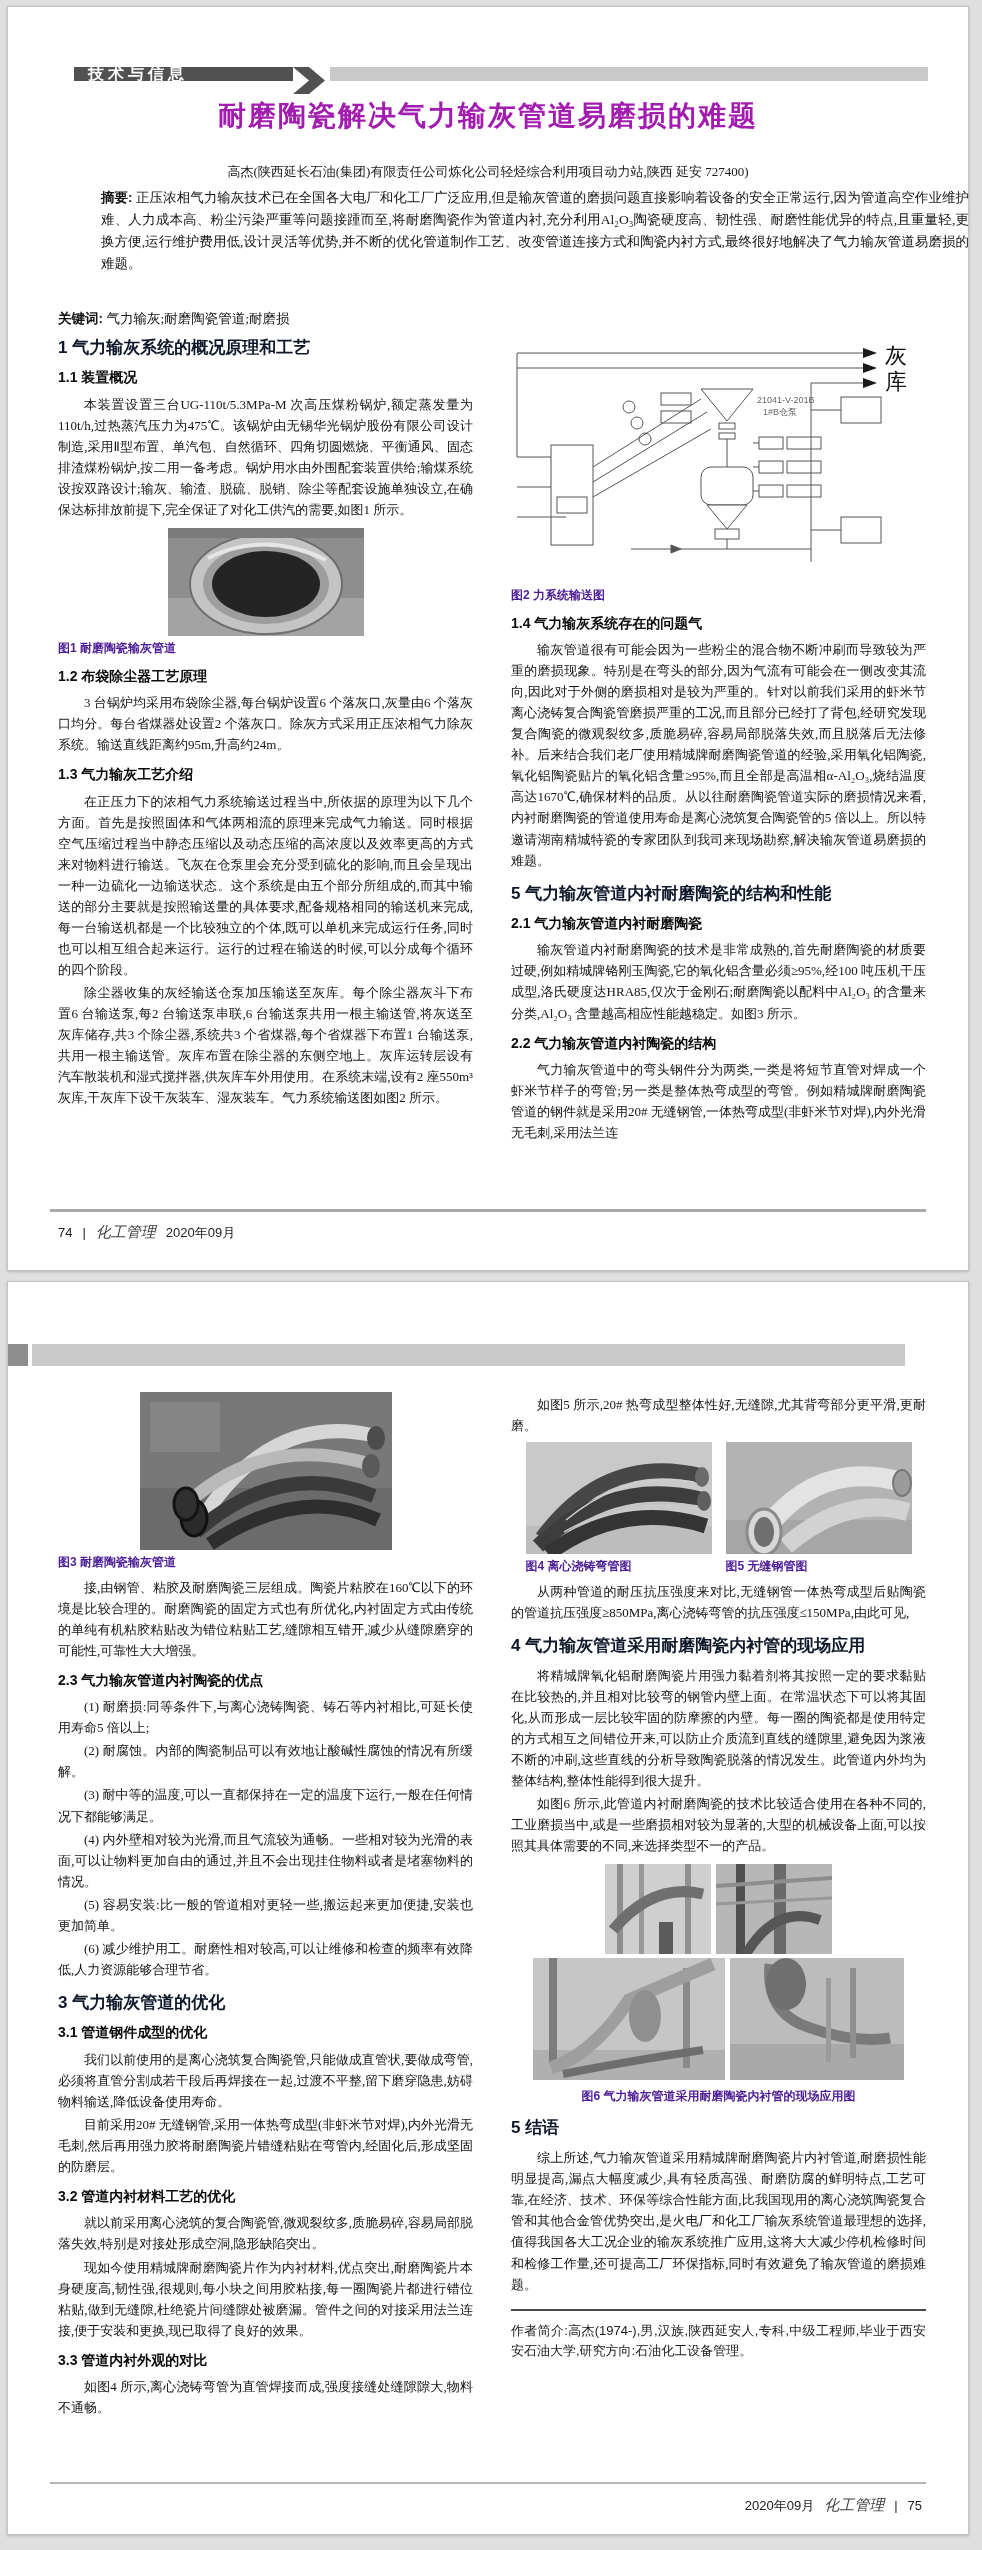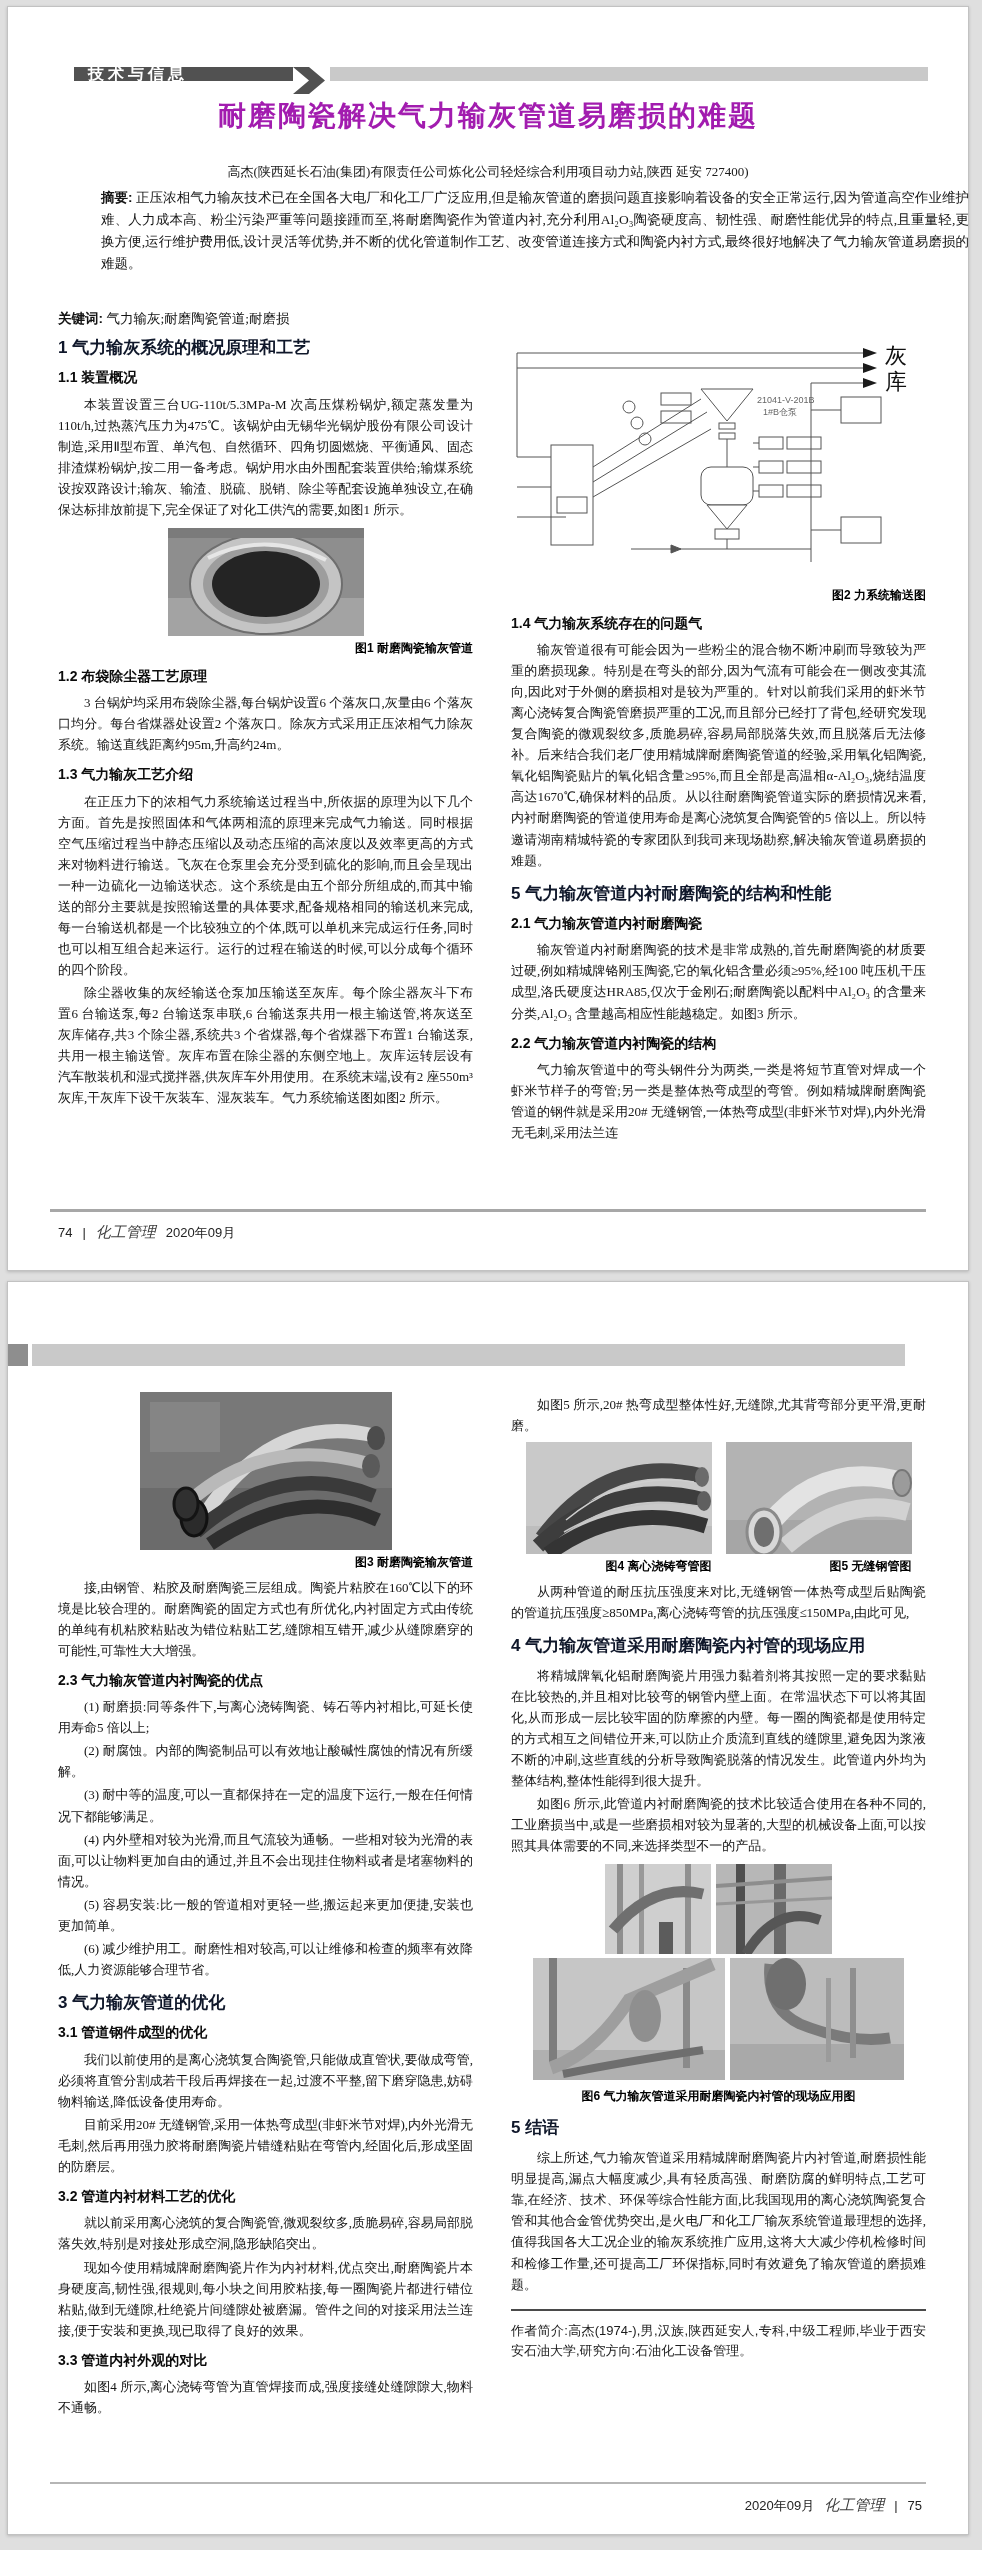--- a/index.html
+++ b/index.html
@@ -27,21 +27,21 @@
 
   
   .cols{position:absolute;left:50px;width:868px;display:flex;gap:38px;}
   #page1 .cols{top:330px;}
   #page2 .cols{top:110px;}
   .col{width:415px;}
   .hA{font:bold 17px/1.25 "Liberation Sans",sans-serif;margin:12px 0 9px;color:#0f172a;}
   .hB{font:bold 14px/1.25 "Liberation Sans",sans-serif;margin:11px 0 7px;color:#0c0c0c;}
   p.body{font:13px/1.62 "Liberation Serif",serif;text-align:justify;text-indent:2em;margin:0 0 2px;}
   .figure{text-align:center;margin:8px 0 6px;}
-  .figcap{font:bold 12px/1.3 "Liberation Sans",sans-serif;text-align:right;margin-top:5px;color:#000000;}
+  .figcap{font:bold 12px/1.3 "Liberation Sans",sans-serif;text-align:left;margin-top:5px;color:#4c1d95;}
   .fig-duo{display:flex;gap:14px;justify-content:center;margin:6px 0;}
   .fig-duo .cell{text-align:center;}
   .montage{display:flex;flex-direction:column;align-items:center;gap:4px;margin:8px 0 4px;}
   .mrow{display:flex;gap:5px;align-items:flex-end;}
 
   
   .f1-rule{position:absolute;left:42px;right:42px;top:1202px;height:3px;background:#a7a7a7;}
   .footer{position:absolute;font:13px "Liberation Sans",sans-serif;color:#222;
           display:flex;gap:10px;align-items:baseline;}
   #footer1{left:50px;top:1216px;}

